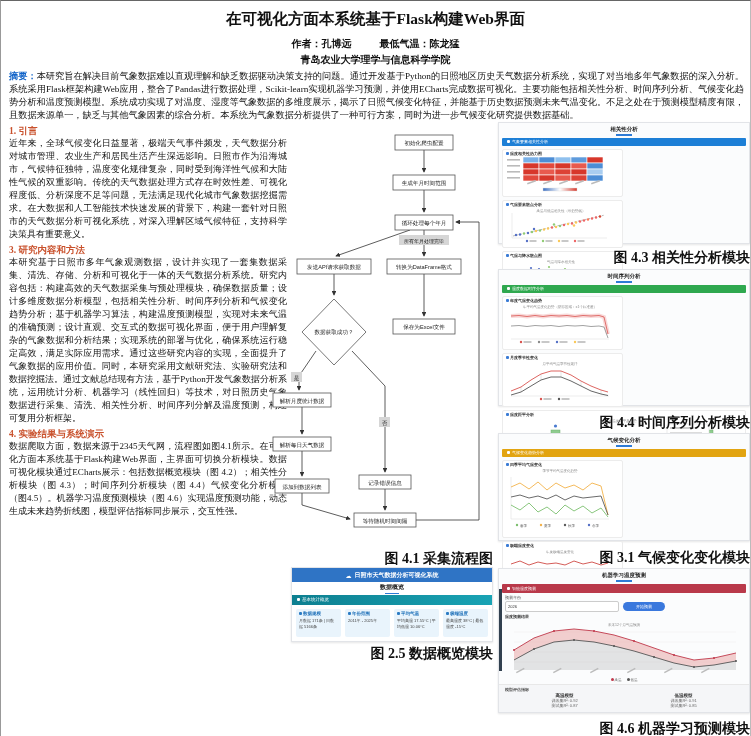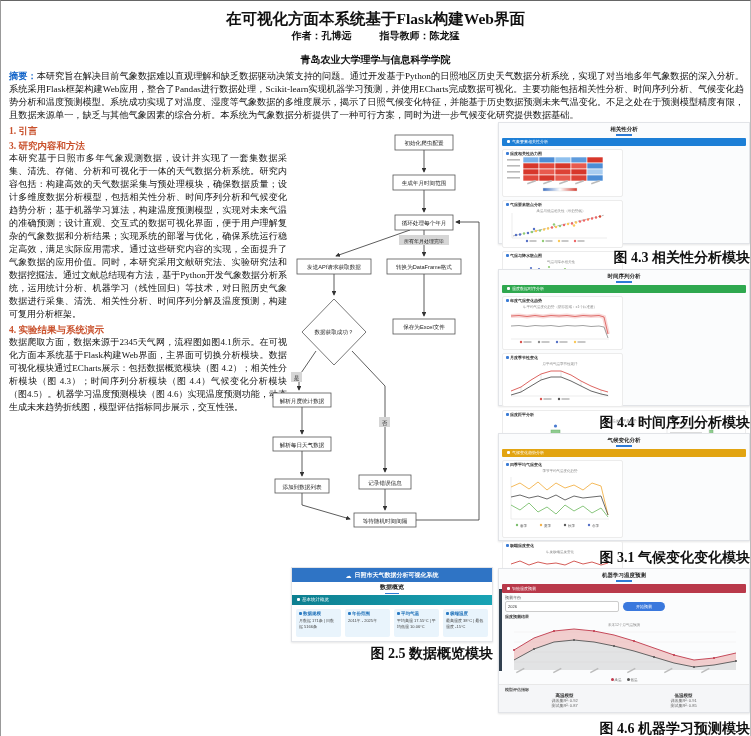--- a/index.html
+++ b/index.html
@@ -1,20 +1,20 @@
 <!DOCTYPE html>
 <html><head>
 <meta charset="utf-8">
 <style>
   html,body{margin:0;padding:0;background:#fff;}
   .page{position:relative;width:751px;height:736px;background:#fff;overflow:hidden;
         font-family:"Liberation Serif","DejaVu Serif",serif;color:#111;
         border-top:1px solid #666;border-left:1px solid #999;border-right:1px solid #bbb;box-sizing:border-box;}
   .title{position:absolute;top:8px;left:0;width:100%;text-align:center;font-size:15.5px;font-weight:bold;}
-  .authors{position:absolute;top:28px;left:0;width:100%;display:flex;justify-content:center;gap:28px;font-size:10px;font-weight:bold;}
+  .authors{position:absolute;top:36px;left:0;width:100%;display:flex;justify-content:center;gap:28px;font-size:10px;font-weight:bold;}
   .affil{position:absolute;top:52px;left:0;width:100%;text-align:center;font-size:10px;font-weight:bold;}
   .abstract{position:absolute;top:69px;left:8px;width:735px;font-size:9.2px;line-height:13px;text-align:justify;}
   .abstract .lab{color:#0f62c8;font-weight:bold;}
   .leftcol{position:absolute;top:121px;left:8px;width:278px;}
   .sec-h{color:#c9512c;font-weight:bold;font-size:9.5px;line-height:12px;margin-top:3px;}
   .sec-b{font-size:9px;line-height:13px;text-align:justify;}
   .fig-cap{position:absolute;text-align:right;font-size:14px;font-weight:bold;}
   
   .flow{position:absolute;left:268px;top:130px;}
   .flow text{font-family:"Liberation Sans","DejaVu Sans",sans-serif;font-size:5.6px;fill:#222;}
@@ -63,28 +63,29 @@
   .sidebar-strip{position:absolute;left:0;top:20px;width:3px;height:82px;background:#31404f;}
 </style>
 </head>
 <body>
 
 <div class="page">
 
   <div class="title">在可视化方面本系统基于Flask构建Web界面</div>
   <div class="authors">
     <span>作者：孔博远</span>
-    <span>指导教师：陈龙猛</span>
+    <span>最低气温：陈龙猛</span>
   </div>
   <div class="affil">青岛农业大学理学与信息科学学院</div>
 
   <div class="abstract"><span class="lab">摘要：</span><span>本研究旨在解决目前气象数据难以直观理解和缺乏数据驱动决策支持的问题。通过开发基于Python的日照地区历史天气数据分析系统，实现了对当地多年气象数据的深入分析。系统采用Flask框架构建Web应用，整合了Pandas进行数据处理，Scikit-learn实现机器学习预测，并使用ECharts完成数据可视化。主要功能包括相关性分析、时间序列分析、气候变化趋势分析和温度预测模型。系统成功实现了对温度、湿度等气象数据的多维度展示，揭示了日照气候变化特征，并能基于历史数据预测未来气温变化。不足之处在于预测模型精度有限，且数据来源单一，缺乏与其他气象因素的综合分析。本系统为气象数据分析提供了一种可行方案，同时为进一步气候变化研究提供数据基础。</span></div>
 
   <div class="leftcol">
     <div class="sec-h">1. 引言</div>
+    <div class="sec-b">近年来，全球气候变化日益显著，极端天气事件频发，天气数据分析对城市管理、农业生产和居民生活产生深远影响。日照市作为沿海城市，气候特征独特，温度变化规律复杂，同时受到海洋性气候和大陆性气候的双重影响。传统的天气数据处理方式存在时效性差、可视化程度低、分析深度不足等问题，无法满足现代化城市气象数据挖掘需求。在大数据和人工智能技术快速发展的背景下，构建一套针对日照市的天气数据分析可视化系统，对深入理解区域气候特征，支持科学决策具有重要意义。</div>
     <div class="sec-h">3. 研究内容和方法</div>
     <div class="sec-b">本研究基于日照市多年气象观测数据，设计并实现了一套集数据采集、清洗、存储、分析和可视化于一体的天气数据分析系统。研究内容包括：构建高效的天气数据采集与预处理模块，确保数据质量；设计多维度数据分析模型，包括相关性分析、时间序列分析和气候变化趋势分析；基于机器学习算法，构建温度预测模型，实现对未来气温的准确预测；设计直观、交互式的数据可视化界面，便于用户理解复杂的气象数据和分析结果；实现系统的部署与优化，确保系统运行稳定高效，满足实际应用需求。通过这些研究内容的实现，全面提升了气象数据的应用价值。同时，本研究采用文献研究法、实验研究法和数据挖掘法。通过文献总结现有方法，基于Python开发气象数据分析系统，运用统计分析、机器学习（线性回归）等技术，对日照历史气象数据进行采集、清洗、相关性分析、时间序列分解及温度预测，构建可复用分析框架。</div>
     <div class="sec-h">4. 实验结果与系统演示</div>
     <div class="sec-b">数据爬取方面，数据来源于2345天气网，流程图如图4.1所示。在可视化方面本系统基于Flask构建Web界面，主界面可切换分析模块。数据可视化模块通过ECharts展示：包括数据概览模块（图 4.2）；相关性分析模块（图 4.3）；时间序列分析模块（图 4.4）气候变化分析模块（图4.5）。机器学习温度预测模块（图 4.6）实现温度预测功能，动态生成未来趋势折线图，模型评估指标同步展示，交互性强。</div>
   </div>
 
   <svg class="flow" width="224" height="414" viewBox="0 0 224 414">
     <defs>
         <marker id="ar" markerWidth="6" markerHeight="6" refX="5" refY="3" orient="auto">
           <path d="M0,0L6,3L0,6z" fill="#333"></path>
@@ -127,20 +128,21 @@
       <text x="33" y="271.5" text-anchor="middle">解析月度统计数据</text>
     <rect class="node" x="4" y="306" width="58" height="14"></rect>
       <text x="33" y="315.5" text-anchor="middle">解析每日天气数据</text>
     <rect class="node" x="6" y="348" width="54" height="14"></rect>
       <text x="33" y="357.5" text-anchor="middle">添加到数据列表</text>
     <rect class="node" x="90" y="344" width="52" height="14"></rect>
       <text x="116" y="353.5" text-anchor="middle">记录错误信息</text>
     <rect class="node" x="85" y="382" width="62" height="14"></rect>
       <text x="116" y="391.5" text-anchor="middle">等待随机时间间隔</text>
   </svg>
+  <div class="fig-cap" style="left:268px;top:549px;width:224px">图 4.1 采集流程图</div>
 
   <div class="ov">
     <div class="ov-head">
         <span>☁</span>
         <span>日照市天气数据分析可视化系统</span>
       </div>
     <div class="ov-tab">
         <span>数据概览</span>
         <span class="u"></span>
       </div>

